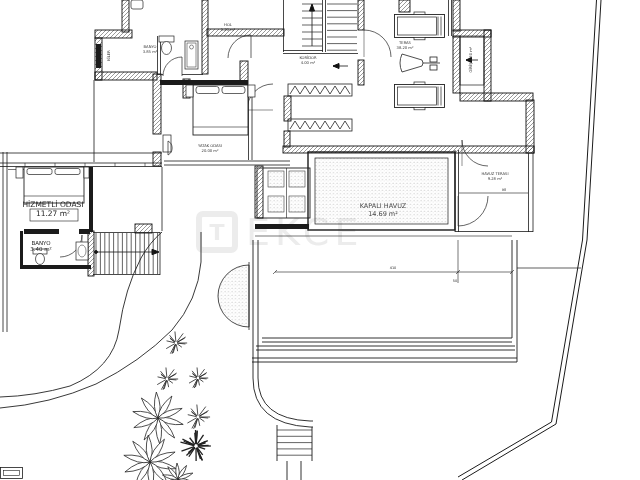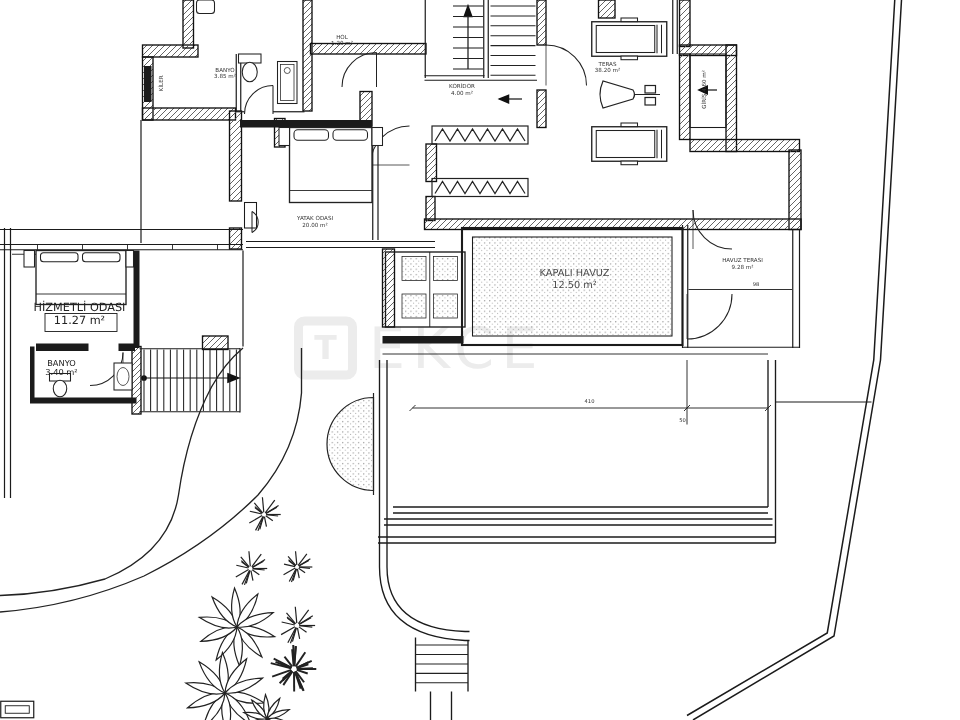--- a/index.html
+++ b/index.html
@@ -7,21 +7,21 @@
         font-family:"DejaVu Sans",sans-serif;}
   #plan svg{position:absolute;left:0;top:0;z-index:2;}
   .watermark{position:absolute;left:196px;top:210px;width:210px;height:44px;z-index:1;
              display:flex;align-items:center;gap:8px;}
   .wm-box{width:30px;height:30px;border:6px solid #ececec;border-radius:7px;
           display:flex;align-items:center;justify-content:center;
           color:#ececec;font-size:22px;font-weight:bold;}
   .wm-text{font-size:38px;font-weight:normal;color:#ececec;letter-spacing:5px;line-height:1;}
   .lbl{position:absolute;z-index:3;text-align:center;color:#222;line-height:1.18;white-space:nowrap;}
   .f7{font-size:7.5px;}
-  .f65{font-size:6.5px;color:#4a4a4a;}
+  .f65{font-size:6.5px;color:#4a4a4a;margin-top:24px;}
   .f55{font-size:5.5px;}
   .t4{font-size:6px;transform:scale(0.62);transform-origin:center center;color:#333;}
   .vert{transform:rotate(-90deg) scale(0.62);transform-origin:center center;font-size:6px;color:#333;}
   .dim{position:absolute;z-index:3;font-size:6px;transform:scale(0.58);transform-origin:center center;
        color:#333;text-align:center;}
 </style>
 </head>
 <body>
 
 <div id="plan">
@@ -441,21 +441,21 @@
   <div class="lbl t4" style="left:384px;top:38px;width:42px">
     <div>TERAS</div>
     <div>38.20 m²</div>
   </div>
   <div class="lbl vert" style="left:448px;top:56px;width:44px">
     <span>GİRİŞ</span>
     <span>4.60 m²</span>
   </div>
   <div class="lbl f65" style="left:338px;top:179px;width:90px">
     <div>KAPALI HAVUZ</div>
-    <div>12.50 m²</div>
+    <div>14.69 m²</div>
   </div>
   <div class="lbl t4" style="left:468px;top:169px;width:54px">
     <div>HAVUZ TERASI</div>
     <div>9.28 m²</div>
   </div>
   <div class="lbl f7" style="left:10px;top:201px;width:86px">
     <div>HİZMETLİ ODASI</div>
     <div>11.27 m²</div>
   </div>
   <div class="lbl f55" style="left:22px;top:240px;width:38px">

